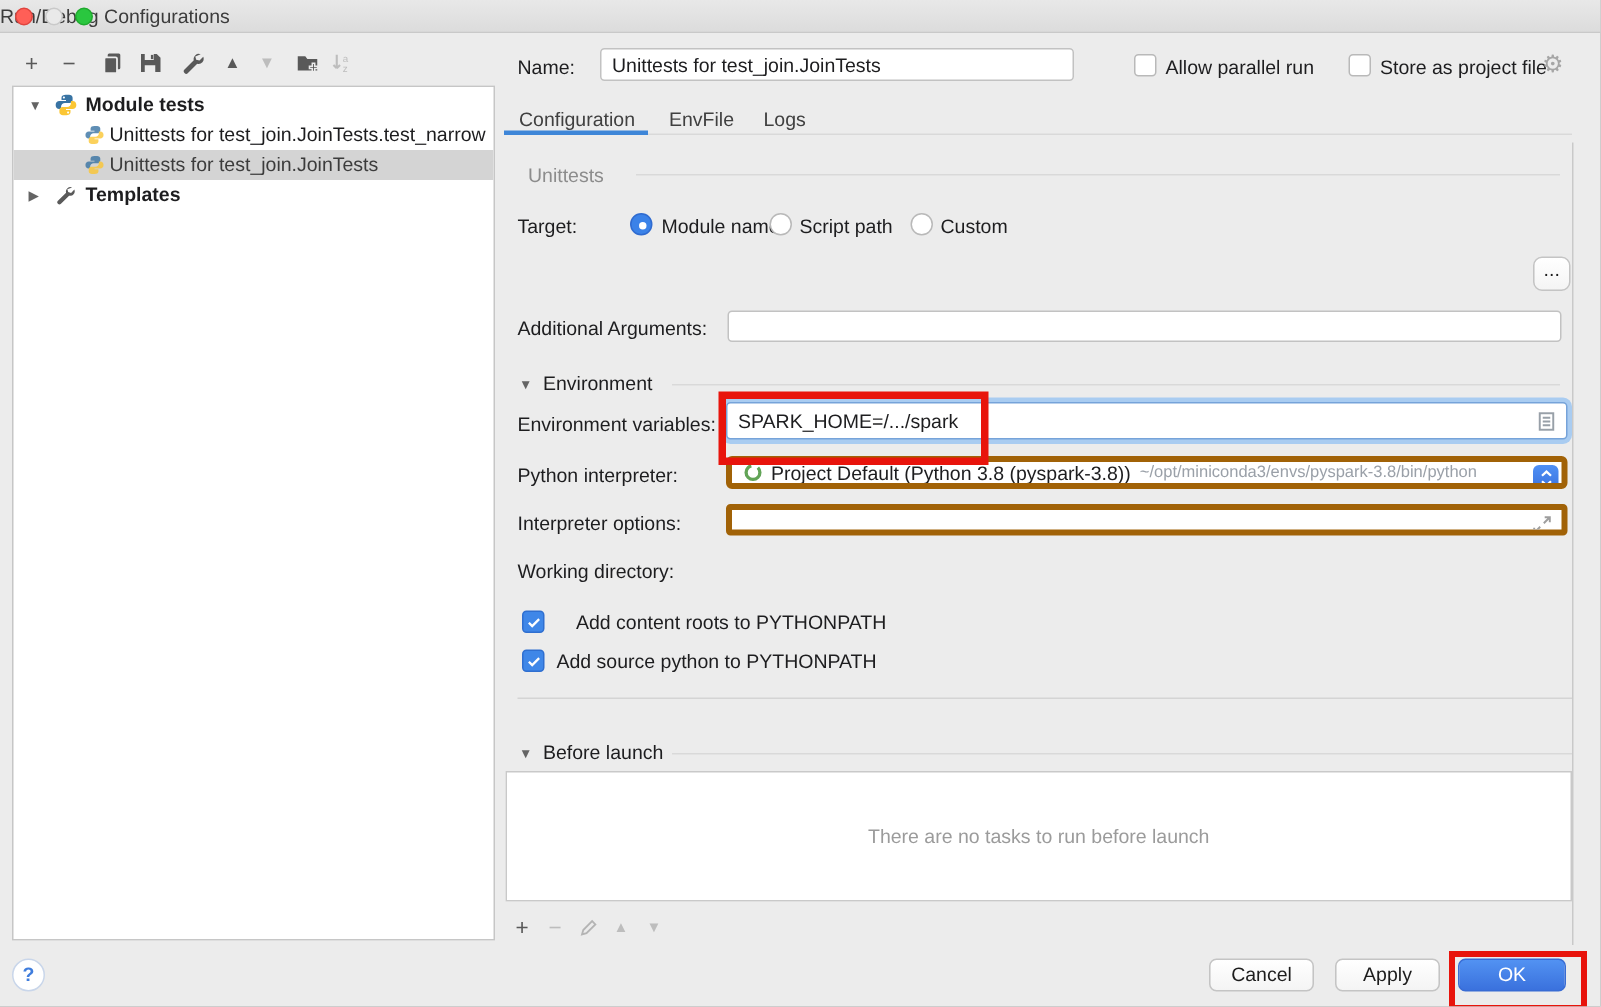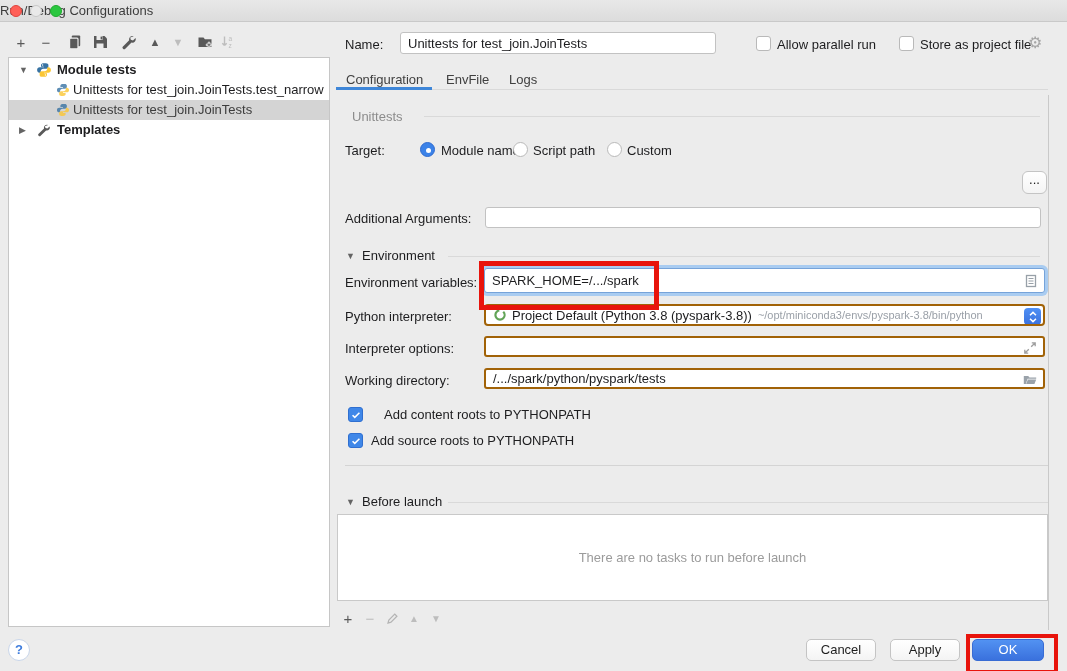--- a/index.html
+++ b/index.html
@@ -21,21 +21,21 @@
   .trow{position:absolute;left:0;right:0;height:20px;white-space:nowrap;overflow:hidden;}
   .trow.sel{background:#d4d4d4;}
   .tlabel{position:absolute;top:2px;font-size:13px;}
   .bold{font-weight:bold;}
   .tri{position:absolute;font-size:9px;color:#646464;}
   .lbl{position:absolute;white-space:nowrap;font-size:13px;color:#1d1d1f;}
   .gray{color:#8c8c8c;}
   .field{position:absolute;background:#fff;border:1px solid #c2c2c2;border-radius:3px;box-sizing:border-box;
     font-family:"Liberation Sans",sans-serif;font-size:13px;color:#1d1d1f;padding:0 7px;}
   input.field{outline:none;}
-  .fieldbox{position:absolute;background:#fff;border:2px solid #a16207;border-radius:3px;box-sizing:border-box;
+  .fieldbox{position:absolute;background:#fff;border:4px solid #a16207;border-radius:3px;box-sizing:border-box;
     display:flex;align-items:center;padding:0 7px;white-space:nowrap;overflow:hidden;}
   .focusring{border:1px solid #76a3d9;box-shadow:0 0 0 3px #a9ccf1;}
   .hline{position:absolute;height:1px;background:#d9d9d9;}
   .vline{position:absolute;width:1px;background:#c9c9c9;}
   .tab{position:absolute;font-size:13px;color:#404040;}
   .tab-underline{position:absolute;height:3px;background:#3e86d8;}
   .radio{position:absolute;width:15px;height:15px;border-radius:50%;box-sizing:border-box;}
   .radio.on{background:#3b82e8;border:1px solid #2f6bd0;}
   .radio.on::after{content:"";position:absolute;left:4.5px;top:4.5px;width:5px;height:5px;border-radius:50%;background:#fff;}
   .radio.off{background:#fff;border:1px solid #b9b9b9;}
@@ -230,42 +230,33 @@
   <div class="fieldbox" style="left:484px;top:336px;width:561px;height:21px;">
     <span></span>
     <span class="icn" style="position:absolute;right:5px;top:2px;">
         <svg width="16" height="16" viewBox="0 0 16 16">
           <path d="M9.8 2.8h3.4v3.4M13 3L9.2 6.8M6.2 13.2H2.8V9.8M3 13l3.8-3.8" stroke="#9e9e9e" stroke-width="1.3" fill="none"></path>
         </svg>
       </span>
   </div>
 
   <span class="lbl" style="left:345px;top:373px;">Working directory:</span>
-  <div class="fieldbox" style="left:484px;top:368px;width:561px;height:21px;">
-    <span>/.../spark/python/pyspark/tests</span>
-    <span class="icn" style="position:absolute;right:5px;top:2px;">
-        <svg width="16" height="16" viewBox="0 0 16 16">
-          <path d="M1.8 4h4.4l1.3 1.6h6.7v1.2H5.6L3.8 12H1.8z" fill="#9aa2aa"></path>
-          <path d="M5.9 7.6h8.3L12.4 12H4.1z" fill="#9aa2aa"></path>
-        </svg>
-      </span>
-  </div>
 
   <span class="cb ck" style="left:348px;top:407px;">
       <svg width="12" height="12" viewBox="0 0 14 14">
         <path d="M3 7.2l2.6 2.6L11 4.4" stroke="#fff" stroke-width="1.8" fill="none"></path>
       </svg>
     </span>
   <span class="lbl" style="left:371px;top:407px;margin-left:13px;">Add content roots to PYTHONPATH</span>
   <span class="cb ck" style="left:348px;top:433px;">
       <svg width="12" height="12" viewBox="0 0 14 14">
         <path d="M3 7.2l2.6 2.6L11 4.4" stroke="#fff" stroke-width="1.8" fill="none"></path>
       </svg>
     </span>
-  <span class="lbl" style="left:371px;top:433px;">Add source roots to PYTHONPATH</span>
+  <span class="lbl" style="left:371px;top:433px;">Add source python to PYTHONPATH</span>
 
   <div class="hline" style="left:345px;top:465px;width:703px;background:#d4d4d4;"></div>
   <div class="vline" style="left:1048px;top:95px;height:535px;"></div>
 
   <span class="tri" style="left:346px;top:497px;">▼</span>
   <span class="lbl" style="left:362px;top:494px;">Before launch</span>
   <div class="hline" style="left:448px;top:502px;width:600px;"></div>
 
   <div class="tasksbox">
     <span class="placeholder-msg">There are no tasks to run before launch</span>

